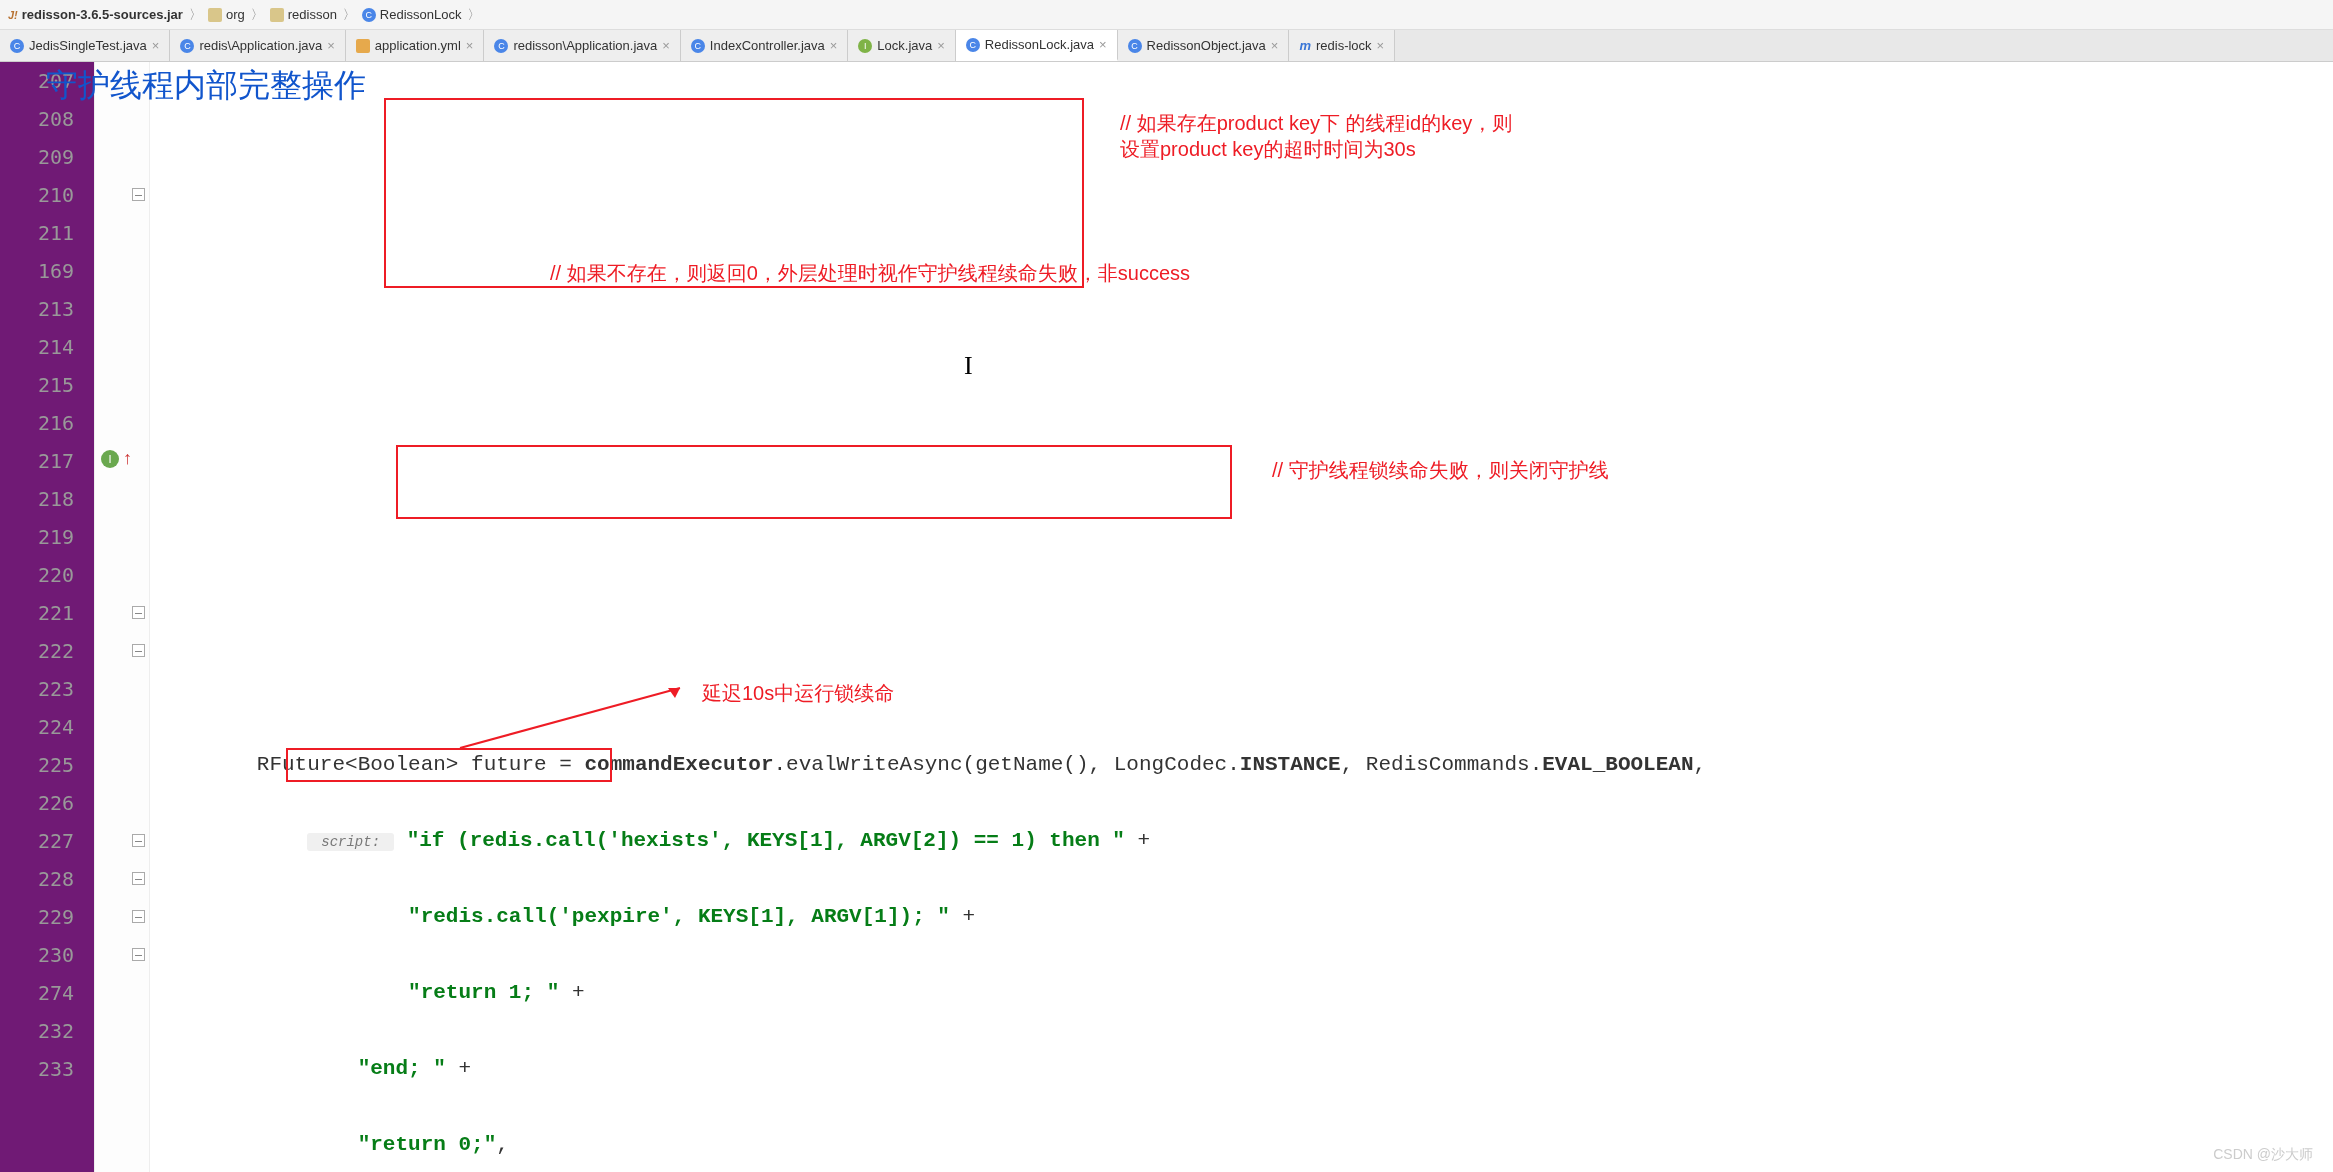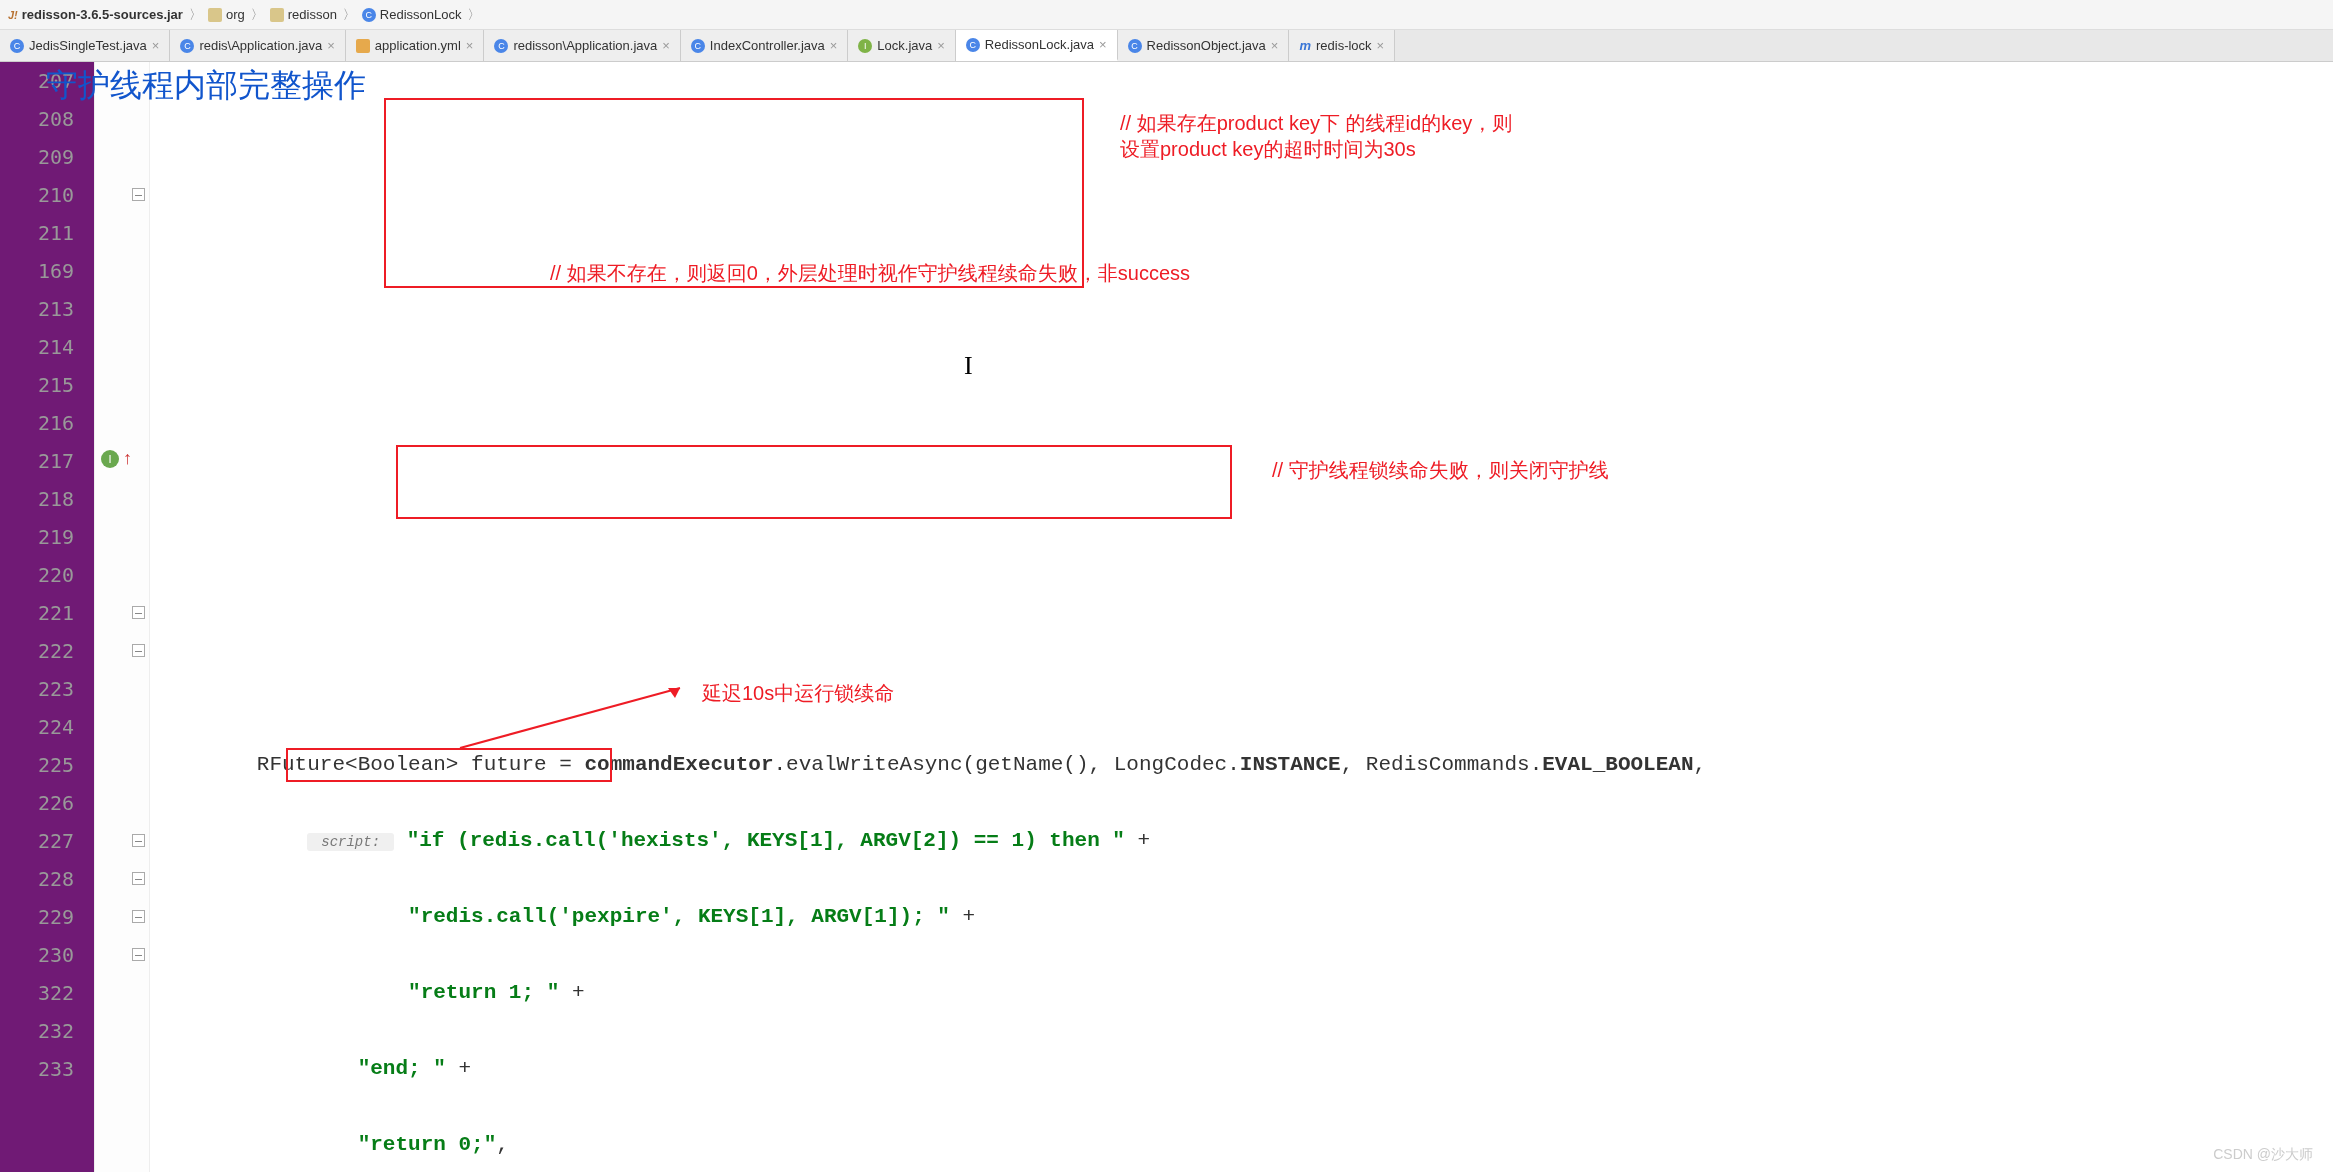--- a/index.html
+++ b/index.html
@@ -262,21 +262,21 @@
       <div class="gutter-line">221</div>
       <div class="gutter-line">222</div>
       <div class="gutter-line">223</div>
       <div class="gutter-line">224</div>
       <div class="gutter-line">225</div>
       <div class="gutter-line">226</div>
       <div class="gutter-line">227</div>
       <div class="gutter-line">228</div>
       <div class="gutter-line">229</div>
       <div class="gutter-line">230</div>
-      <div class="gutter-line">322</div>
+      <div class="gutter-line">274</div>
       <div class="gutter-line">232</div>
       <div class="gutter-line">233</div>
     </div>
   <div class="marker-gutter" id="mgutter">
       <div class="marker-line"></div>
       <div class="marker-line"></div>
       <div class="marker-line"></div>
       <div class="marker-line">
         <span class="fold-minus"></span>
       </div>

